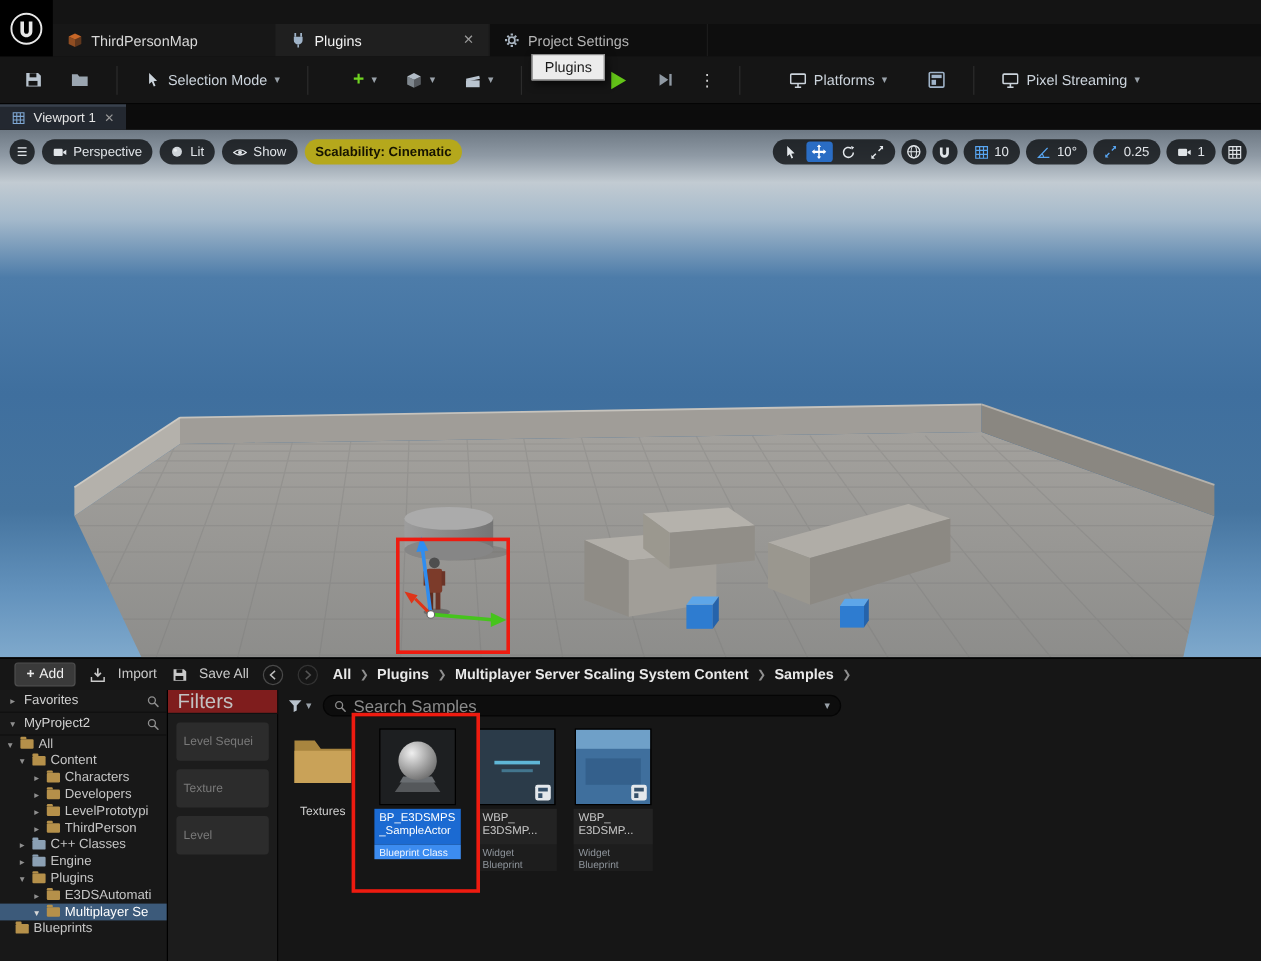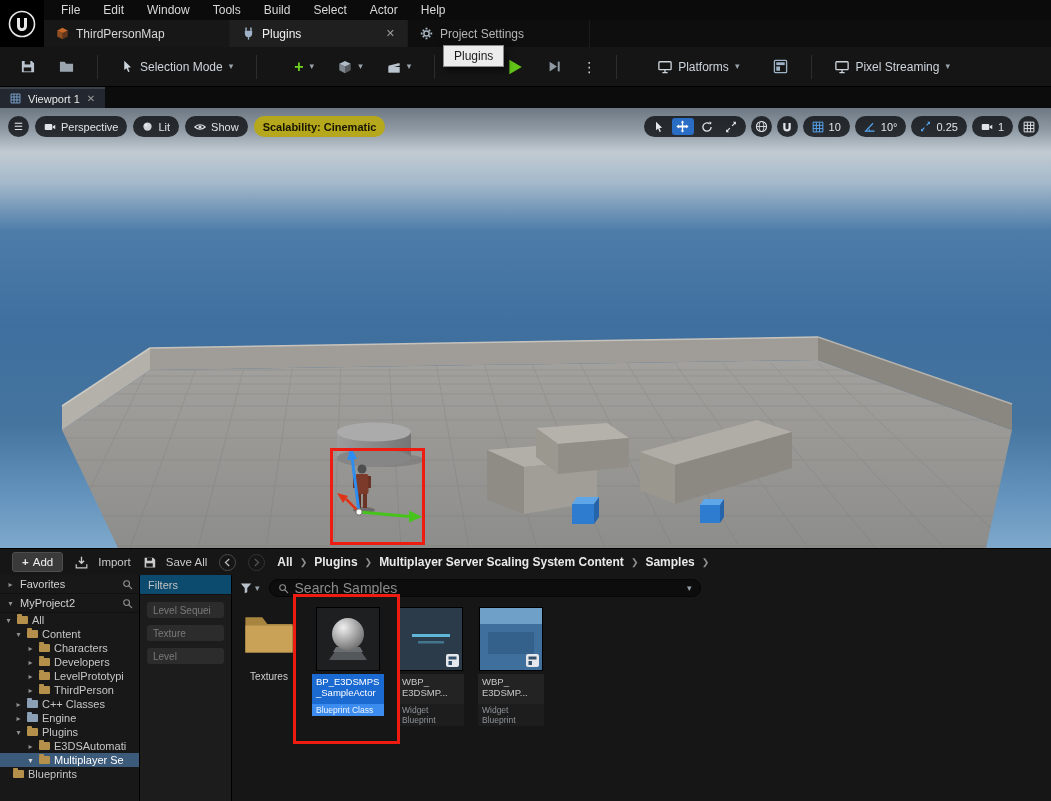--- a/index.html
+++ b/index.html
@@ -63,22 +63,22 @@
   .tree-head .spacer{flex:1}
   .tree-row{height:14px;display:flex;align-items:center;gap:4px;color:#c6c6c6;white-space:nowrap;overflow:hidden}
   .tw{width:9px;text-align:center;font-size:8px;color:#8f8f8f;flex:none}
   .fold{width:11px;height:8px;background:#b5904a;border-radius:1px;position:relative;flex:none}
   .fold:before{content:"";position:absolute;left:0;top:-2px;width:5px;height:2px;background:inherit;border-radius:1px 1px 0 0}
   .fold.gray{background:#8ba0b4}
   .tree-row.selected{background:#3c5a7a;color:#fff}
   .tlabel{overflow:hidden;text-overflow:ellipsis}
 
   #cb-filters{position:absolute;left:140px;top:575px;width:92px;height:226px;background:#1c1c1c;border-right:1px solid #000}
-  #filters-title{height:20px;display:flex;align-items:center;padding:0 8px;font-size:11px;color:#c2c2c2;background:#0c4a6e;border-bottom:1px solid #111}
-  .filter-chip{margin:7px 7px 0;height:16px;border-radius:3px;background:#2c2c2c;color:#7a7a7a;font-size:10px;display:flex;align-items:center;padding:0 6px;white-space:nowrap;overflow:hidden}
+  #filters-title{height:20px;display:flex;align-items:center;padding:0 8px;font-size:17px;color:#c2c2c2;background:#7f1d1d;border-bottom:1px solid #111}
+  .filter-chip{margin:7px 7px 0;height:16px;border-radius:3px;background:#2c2c2c;color:#7a7a7a;font-size:10px;display:flex;align-items:center;padding:16px 6px;white-space:nowrap;overflow:hidden}
 
   #cb-main{position:absolute;left:232px;top:575px;width:819px;height:226px;background:#161616}
   #search-row{height:26px;display:flex;align-items:center;padding:0 8px;gap:9px}
   #funnel-btn{display:flex;align-items:center;gap:3px;color:#b9c2cc}
   #search-box{width:432px;height:18px;border-radius:9px;background:#0d0d0d;border:1px solid #050505;display:flex;align-items:center;gap:6px;padding:0 8px;color:#9a9a9a}
   #search-box input{flex:1;background:transparent;border:none;outline:none;color:#cfcfcf;font-size:14px;font-family:Liberation Sans, sans-serif}
   #search-box input::placeholder{color:#8b8b8b}
 
   #tiles{display:flex;align-items:flex-start;gap:10px;padding:6px 0 0 6px}
   .tile{width:76px;font-size:9.5px;line-height:1.2}
@@ -205,30 +205,20 @@
 
 <div id="app">
 
   <div id="logo">
     <svg width="30" height="30" viewBox="0 0 30 30">
       <circle cx="15" cy="15" r="12.5" fill="none" stroke="#e8e8e8" stroke-width="1.6"></circle>
       <path d="M10 9v8c0 3 2.2 5 5 5s5-2 5-5V9h-3v8c0 1.3-.8 2.2-2 2.2s-2-.9-2-2.2V9z" fill="#e8e8e8"></path>
     </svg>
   </div>
 
-  <div id="menubar">
-    <span class="menu-item">File</span>
-    <span class="menu-item">Edit</span>
-    <span class="menu-item">Window</span>
-    <span class="menu-item">Tools</span>
-    <span class="menu-item">Build</span>
-    <span class="menu-item">Select</span>
-    <span class="menu-item">Actor</span>
-    <span class="menu-item">Help</span>
-  </div>
 
   <div id="tabbar">
     <div class="tab raised" style="width:186px">
       <svg class="ic" width="13" height="13" style="color:#d06a28">
           <use href="#i-cube"></use>
         </svg>
       <span>ThirdPersonMap</span>
     </div>
     <div class="tab active" style="width:178px">
       <svg class="ic" width="13" height="13" style="color:#9fb3c8">

